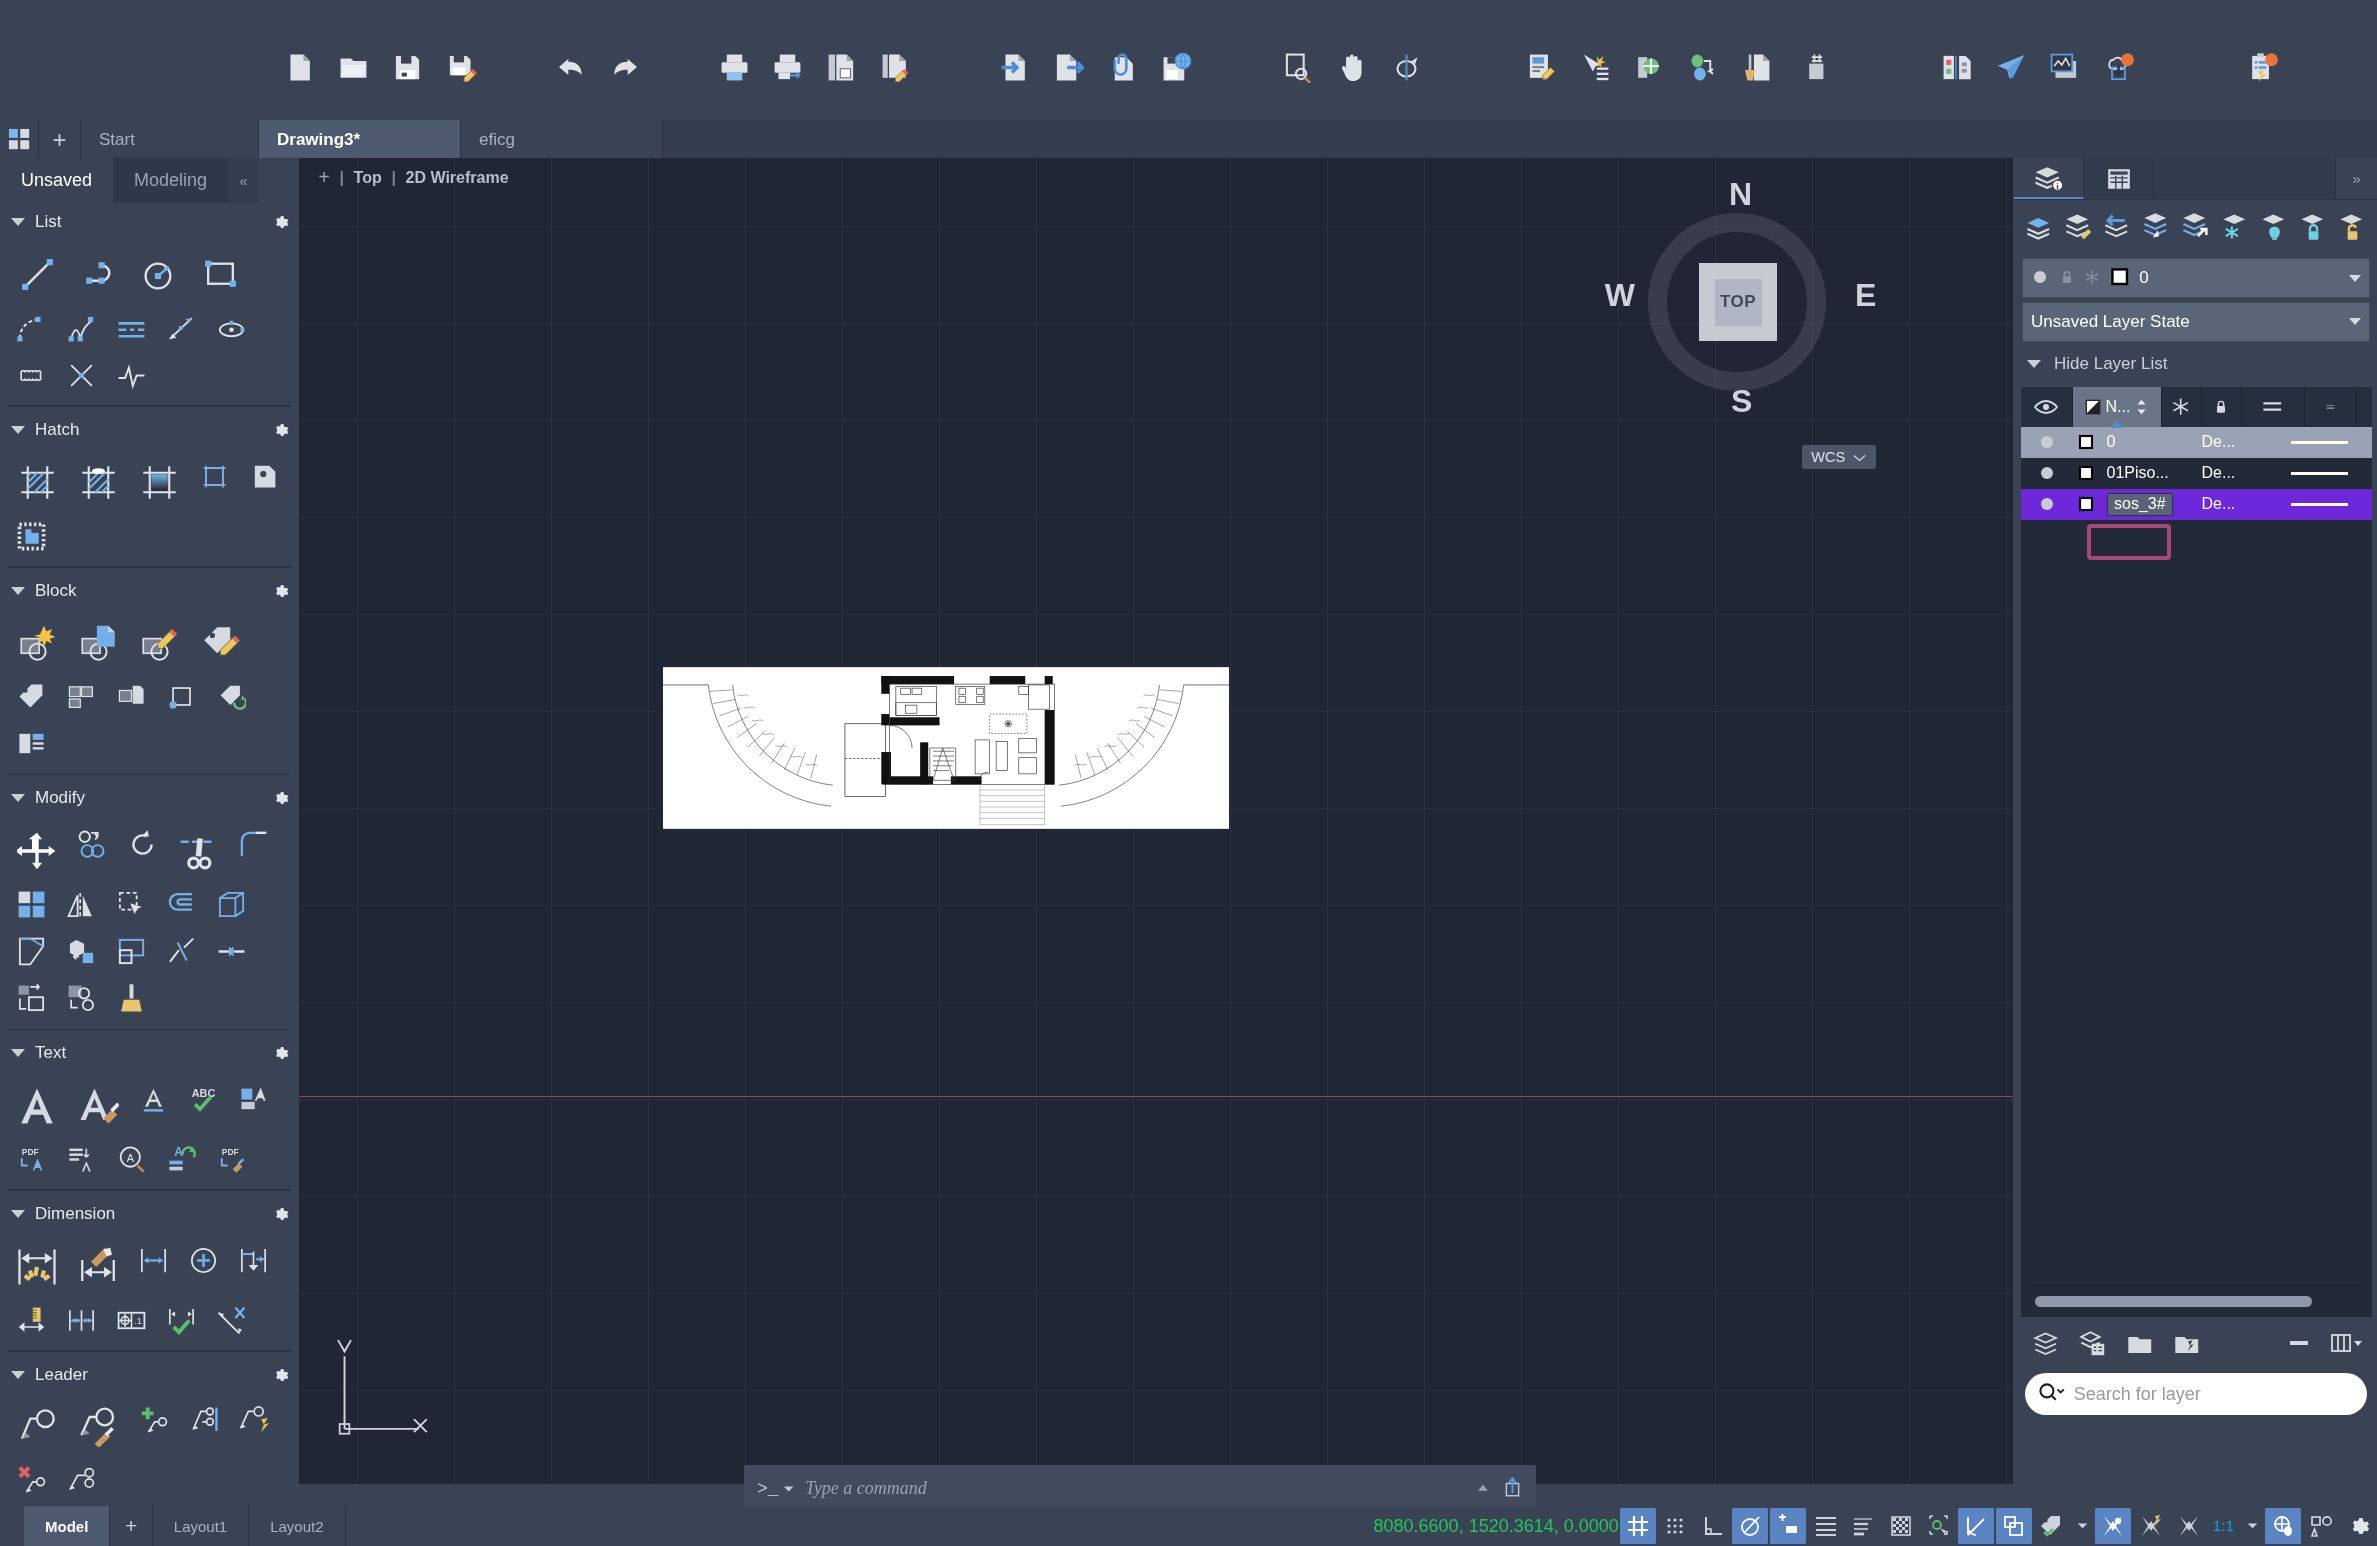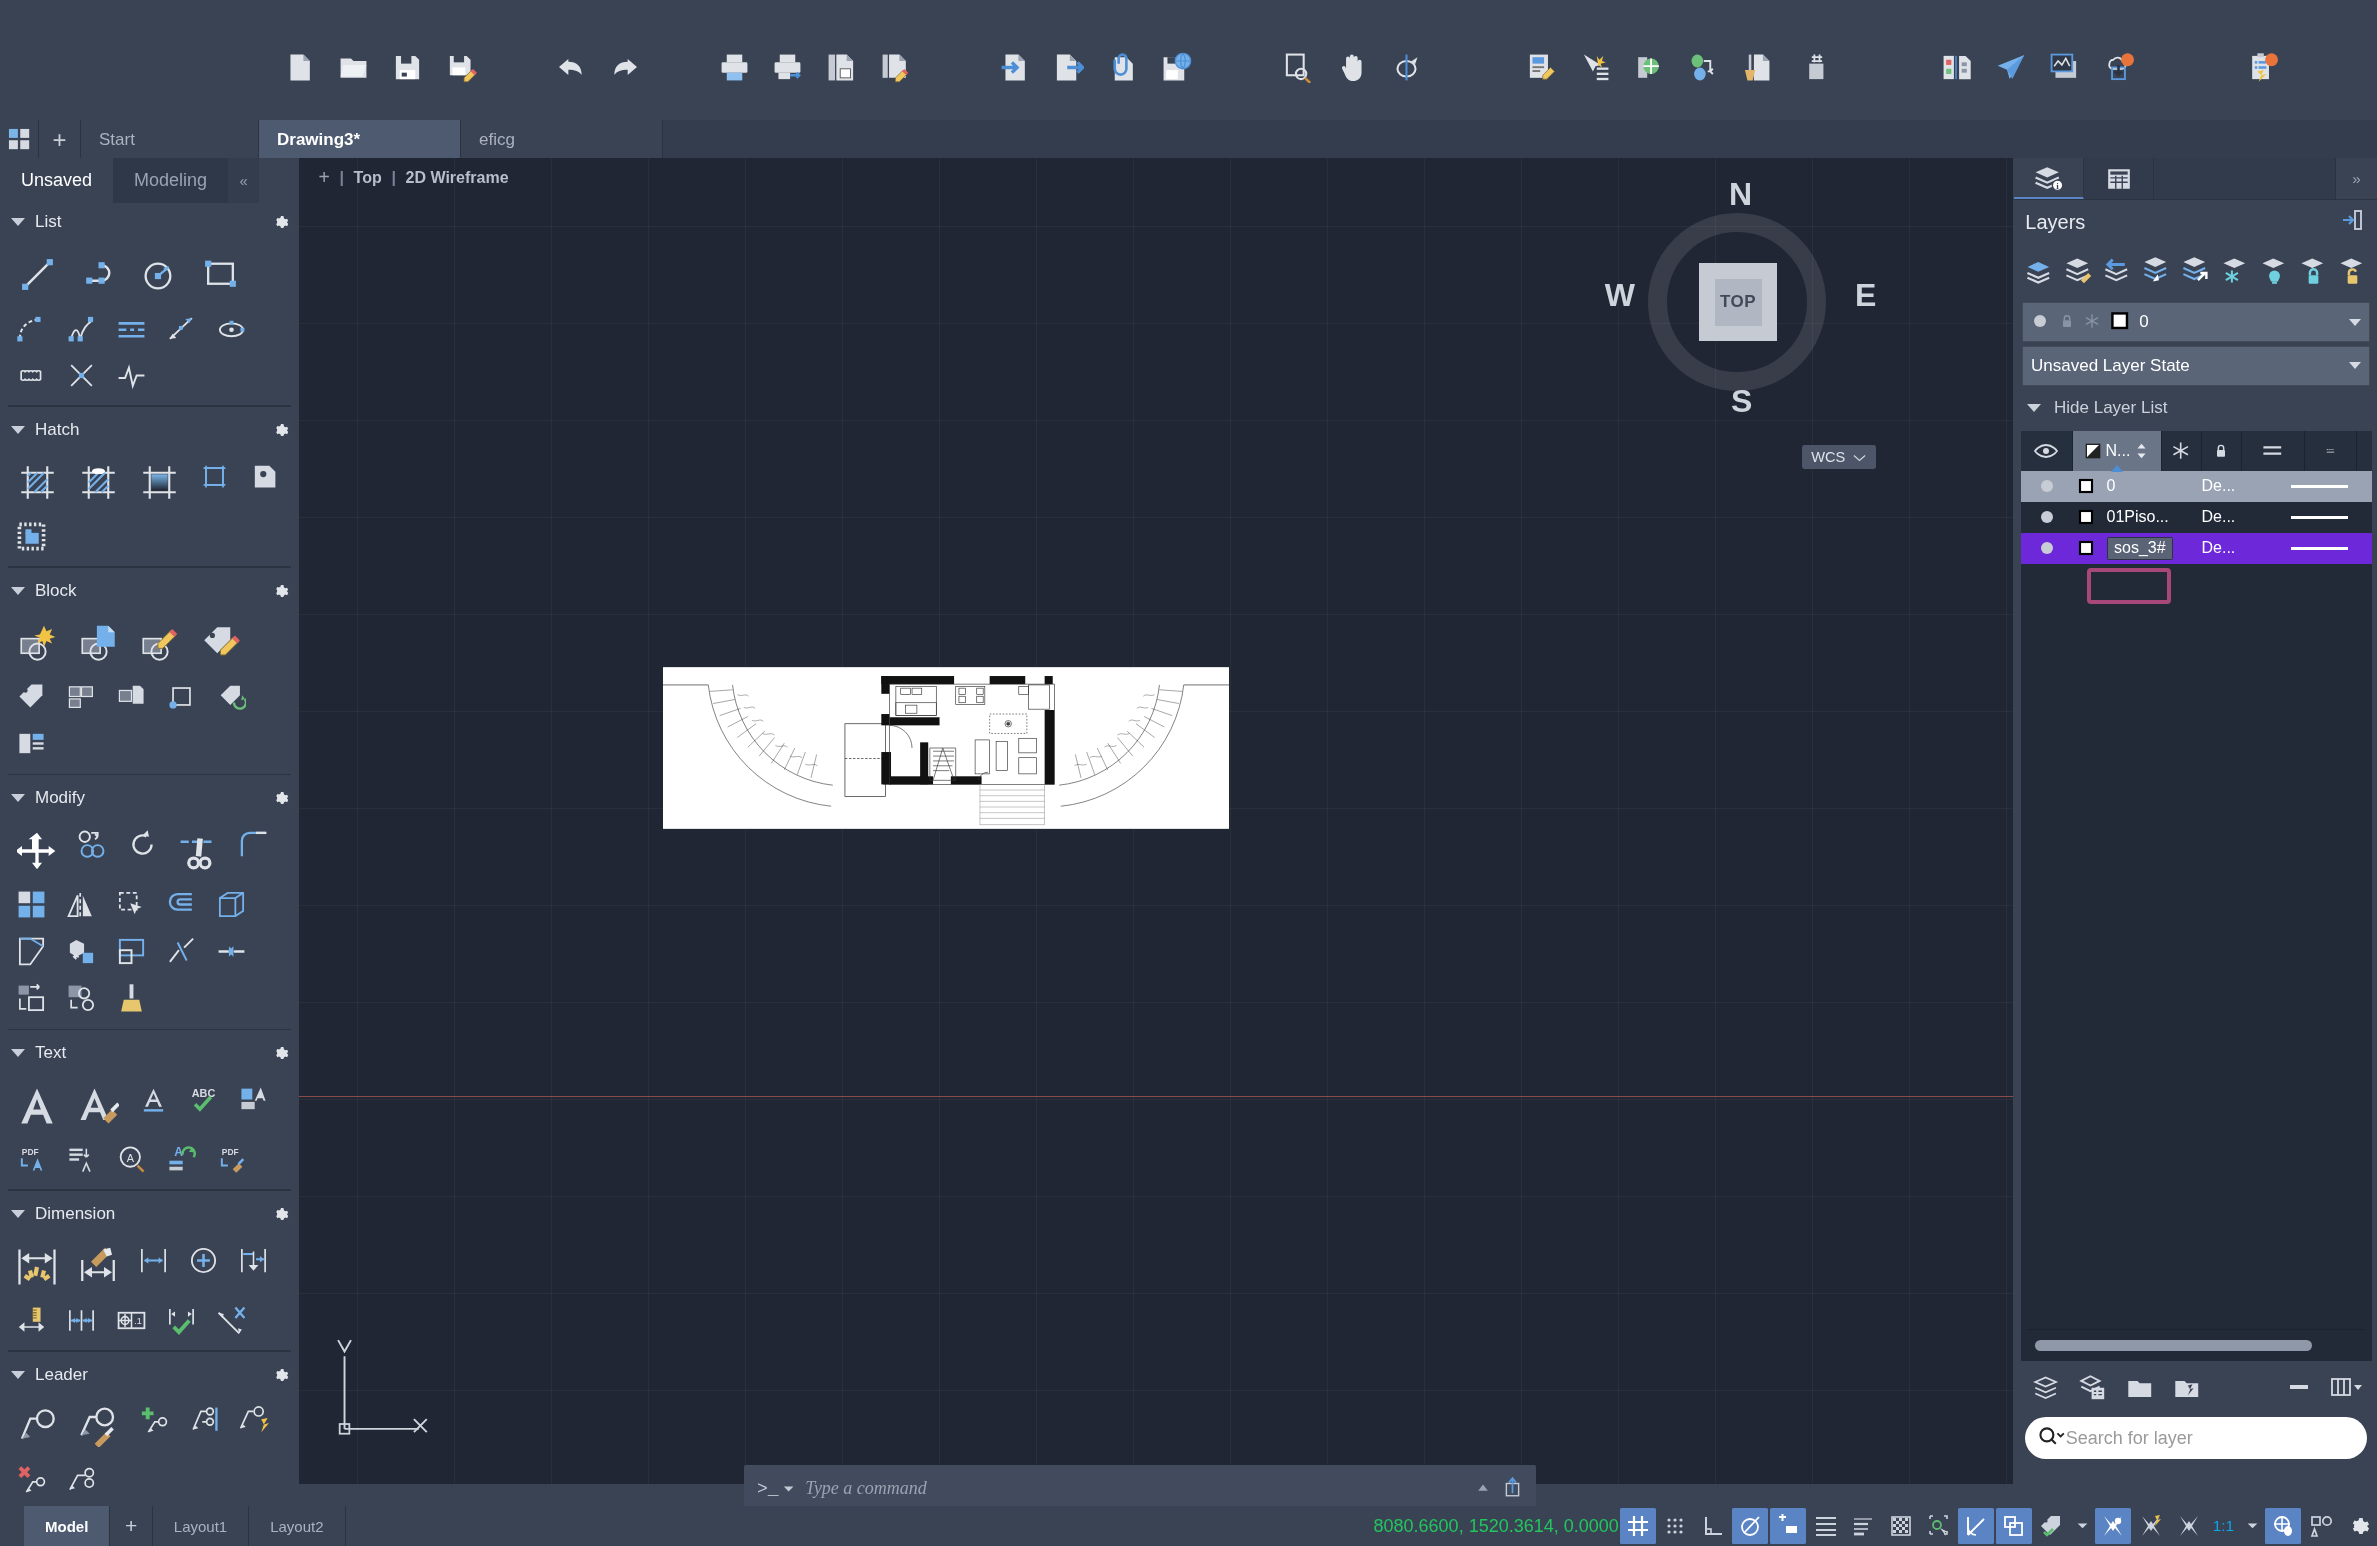--- a/index.html
+++ b/index.html
@@ -216,21 +216,21 @@
   .hl-box {
     position:absolute; border:4px solid #a8477a; border-radius:4px; pointer-events:none;
   }
   .lyr-scroll { position:absolute; left:6.5px; right:6.5px; bottom:0; height:32px; background:#222a38;
                 border-top:0.8px solid #1c2230; display:flex; align-items:center; padding:0 8px;}
   .lyr-scroll .thumb { height:11.3px; background:#8f98a8; border-radius:5.7px; width:86%;}
   .rp-bottomtools { display:flex; align-items:center; padding:8px 11.3px; gap:4.9px; }
   .rpb { width:42px;height:37px;display:flex;align-items:center;justify-content:center;cursor:pointer;}
   .searchbar {
     margin:3.2px 11.3px; height:42px; background:#ffffff; border-radius:21px;
-    display:flex; align-items:center; padding:0 13px; 
+    display:flex; align-items:center; padding:0 13px; gap:8px;
   }
   .searchbar input { flex:1; border:none; outline:none; font-size:18px; color:#333; background:transparent;
                      font-family:"Liberation Sans", sans-serif;}
   .searchbar input::placeholder { color:#9a9a9a; }
 
   .topbar-black { position:absolute;left:0;top:0;width:2377px;height:27.5px;background:#000000; }
 </style>
 </head>
 <body>
 
@@ -1448,29 +1448,20 @@
         <svg width="26" height="26" viewBox="0 0 24 24">
             <rect x="2" y="3" width="20" height="18" fill="#d6dae2"></rect>
             <rect x="4" y="5" width="16" height="3" fill="#3a4354"></rect>
             <path d="M4 11h16M4 15h16M9 9v12M15 9v12" stroke="#3a4354" stroke-width="1.3"></path>
           </svg>
       </div>
       <div class="rp-tab blank"></div>
       <div class="rp-tab more">»</div>
     </div>
 
-    <div class="rp-title">
-      <span>Layers</span>
-      <span class="dockicon">
-        <svg width="24" height="24" viewBox="0 0 24 24">
-            <rect x="14" y="3" width="6" height="18" fill="none" stroke="#cdd3dd" stroke-width="1.8"></rect>
-            <path d="M2 12h10m-4-4l4 4-4 4" stroke="#5b9ade" stroke-width="2.2" fill="none"></path>
-          </svg>
-      </span>
-    </div>
 
     <div class="rp-toolrow">
       <div class="rpt" title="Layer Properties">
         <svg width="29" height="29" viewBox="0 0 24 24">
             <path d="M2 14l9 4 9-4" stroke="#d6dae2" stroke-width="1.8" fill="none"></path>
             <path d="M2 18l9 4 9-4" stroke="#d6dae2" stroke-width="1.8" fill="none"></path>
             <path d="M2 9l9-4 9 4-9 4z" fill="#74b0ea"></path>
           </svg>
       </div>
       <div class="rpt" title="Change to Current Layer">

